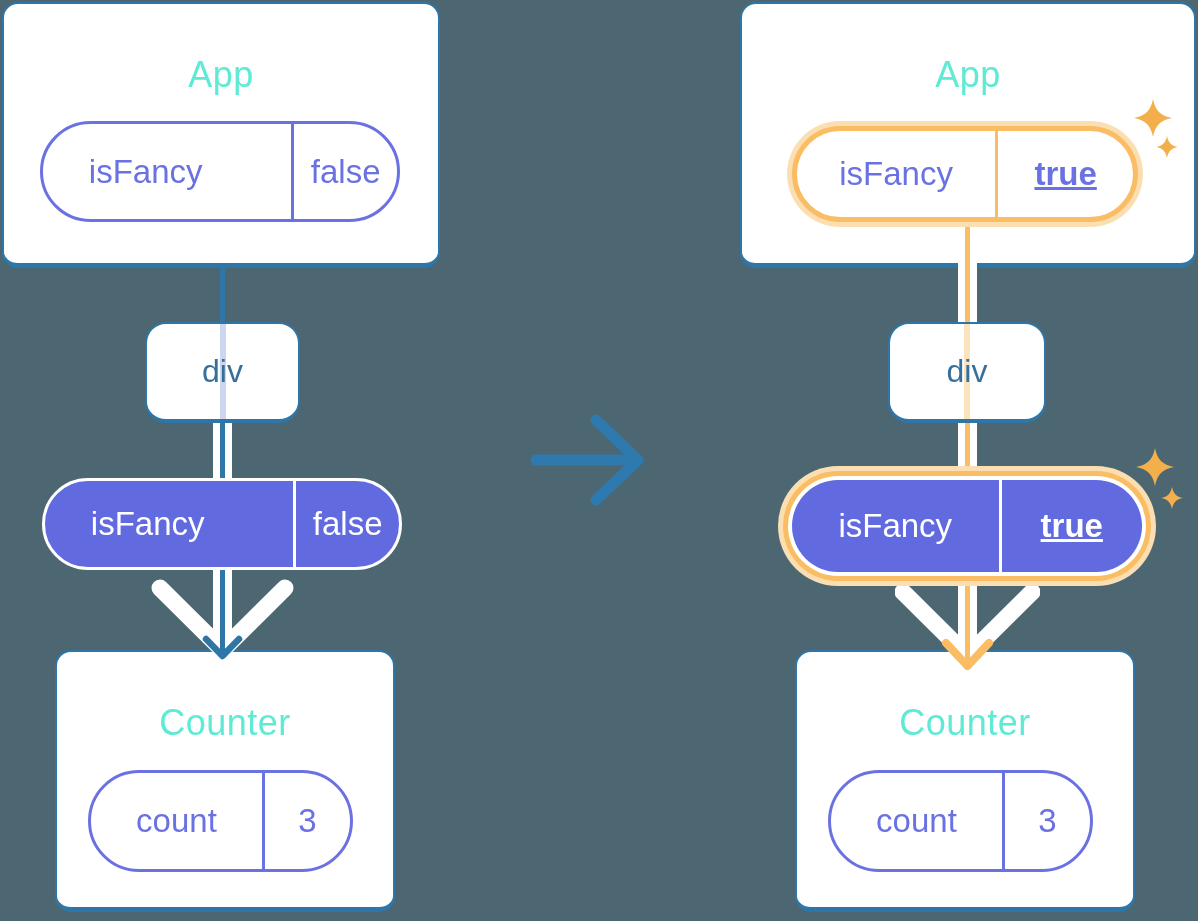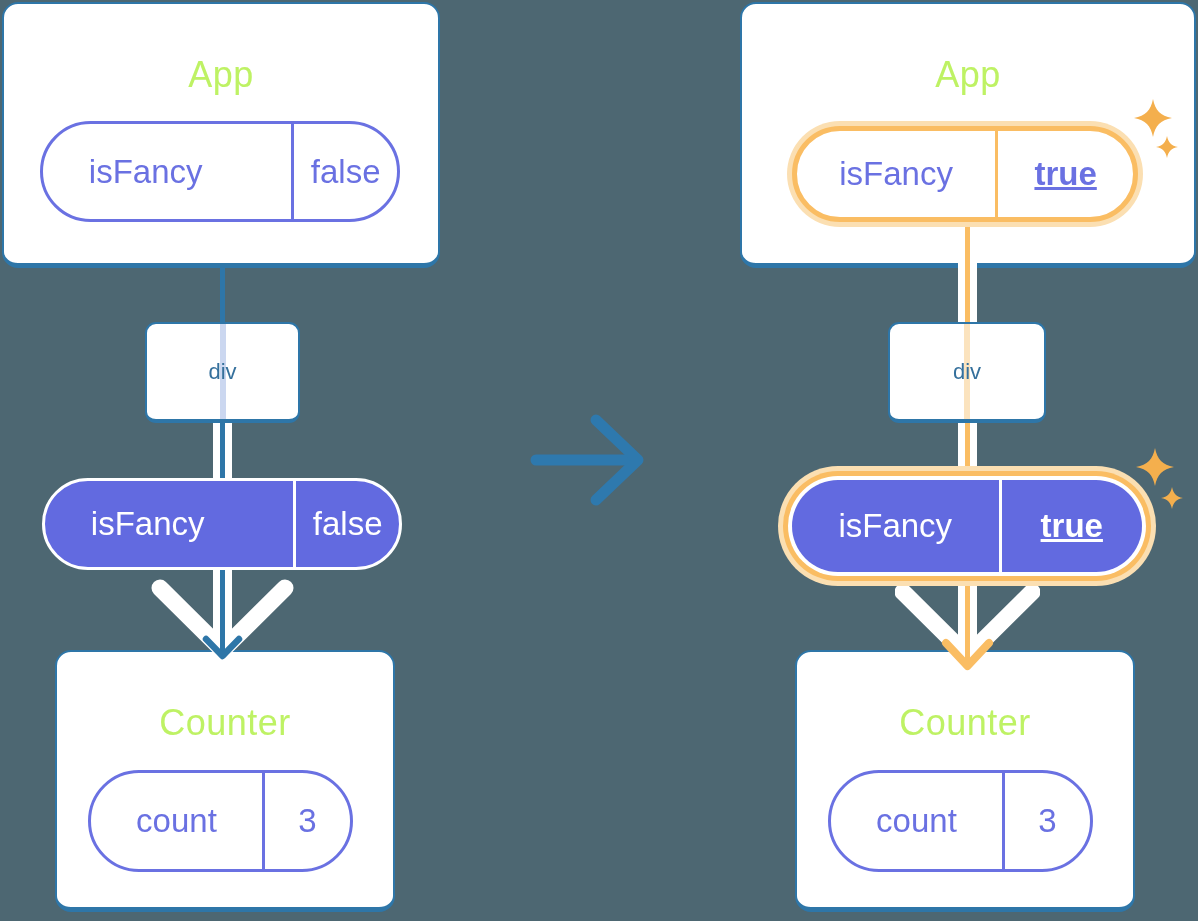--- a/index.html
+++ b/index.html
@@ -22,36 +22,36 @@
     border-bottom-width: 5px;
     border-radius: 16px;
     z-index: 1;
   }
   .title {
     position: absolute;
     text-align: center;
     font-size: 36px;
     line-height: 40px;
     font-weight: 500;
-    color: #bef264;
+    color: #5eead4;
     letter-spacing: .5px;
     z-index: 3;
   }
 
   
   .divbox {
     position: absolute;
     background: #fff;
     border: 2px solid #2E76A8;
     border-bottom-width: 4px;
-    border-radius: 11px;
+    border-radius: 21px;
     display: flex;
     align-items: center;
     justify-content: center;
-    font-size: 22px;
+    font-size: 32px;
     font-weight: 500;
     color: #35709C;
     overflow: hidden;
     z-index: 3;
   }
   .divbox .stripe {
     position: absolute;
     left: calc(50% - 3px);
     top: 0; bottom: 0;
     width: 6px;

